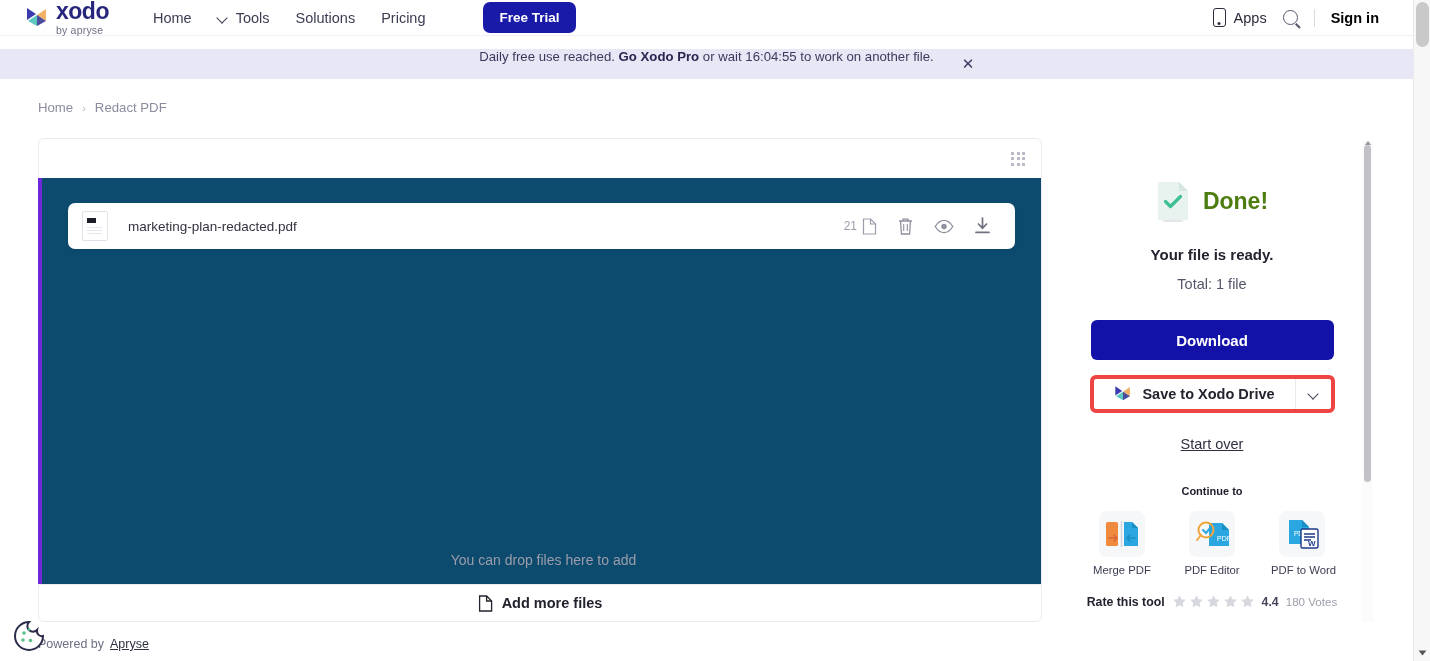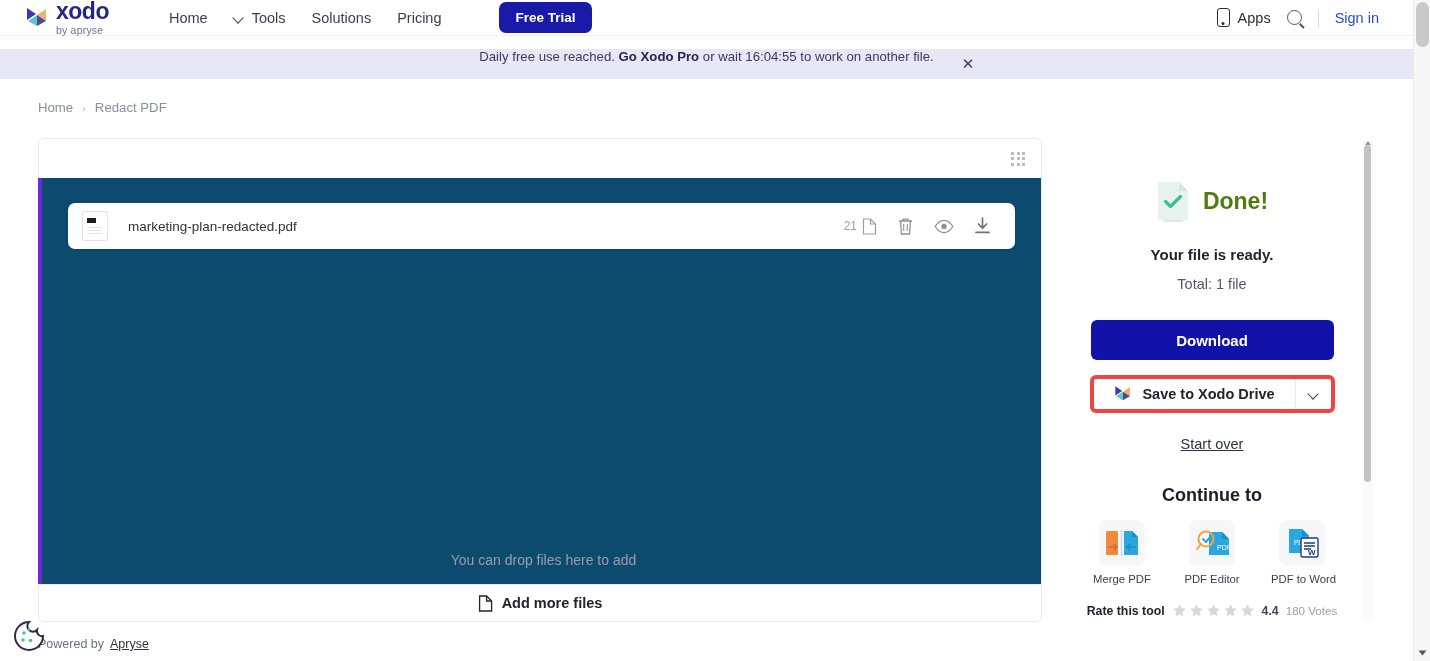--- a/index.html
+++ b/index.html
@@ -10,21 +10,20 @@
     color: #2b2b3a;
     -webkit-font-smoothing: antialiased;
   }
   .page { position: relative; width: 1430px; height: 661px; overflow: hidden; background:#fff;}
 
   
   .topnav {
     position: absolute; left: 0; top: 0; width: 1413px; height: 36px;
     background: #fff; display: flex; align-items: center;
     border-bottom: 1px solid #f0f0f4;
-    gap: 16px;
   }
   .logo-wrap { display: flex; align-items: center; margin-left: 24px; }
   .logo-mark { width: 26px; height: 26px; position: relative; margin-right: 6px; }
   .logo-text { display: flex; flex-direction: column; line-height: 1; }
   .logo-name { font-size: 23px; font-weight: 700; color: #26277c; letter-spacing: -0.5px; }
   .logo-sub { font-size: 10.5px; color: #6f7189; margin-top: 2px; letter-spacing: 0.2px; }
 
   .nav-links { display: flex; align-items: center; margin-left: 44px; gap: 26px; }
   .nav-link { font-size: 14.5px; color: #3c3d52; cursor: pointer; white-space: nowrap; }
   .nav-tools { display: flex; align-items: center; gap: 7px; }
@@ -39,21 +38,21 @@
     padding: 8px 16px; border-radius: 7px; cursor: pointer; white-space: nowrap;
   }
   .nav-right { margin-left: auto; display: flex; align-items: center; gap: 16px; margin-right: 34px; }
   .apps-item { display: flex; align-items: center; gap: 8px; cursor: pointer; }
   .phone-icon { width: 13px; height: 19px; border: 1.6px solid #2b2b3a; border-radius: 3px; position: relative; }
   .phone-icon::after { content:""; position:absolute; left:50%; bottom:1.5px; transform:translateX(-50%); width:3px;height:3px;border-radius:50%;background:#2b2b3a;}
   .apps-label { font-size: 14.5px; color: #2b2b3a; }
   .search-icon { width: 15px; height: 15px; border: 1.6px solid #55566b; border-radius: 50%; position: relative; cursor: pointer; }
   .search-icon::after { content:""; position:absolute; right:-4px; bottom:-3px; width:6px;height:1.6px;background:#55566b;transform:rotate(45deg);}
   .divider-v { width: 1px; height: 18px; background: #d9d9e2; }
-  .signin { font-size: 14.5px; font-weight: 400; color: #1d4ed8; cursor: pointer; }
+  .signin { font-size: 14.5px; font-weight: 700; color: #000000; cursor: pointer; }
 
   
   .notice {
     position: absolute; left: 0; top: 49px; width: 1413px; height: 30px;
     background: #e7e7f6; display: flex; justify-content: center;
   }
   .notice-text { font-size: 13.2px; color: #3a3a5c; }
   .notice-text b { font-weight: 700; color: #26264f; }
   .notice-close {
     position: absolute; right: 437px; top: 50%; transform: translateY(-50%);
@@ -121,21 +120,21 @@
   .btn-drive {
     margin: 15px auto 0; width: 245px; height: 38px; background: #fff; border: 4px solid #ef4444;
     border-radius: 6px; display: flex; align-items: center; cursor: pointer; overflow: hidden;
   }
   .btn-drive-main { flex: 1; display: flex; align-items: center; justify-content: center; gap: 9px; height: 100%; }
   .btn-drive-label { font-size: 14.5px; font-weight: 700; color: #22232e; }
   .btn-drive-caret { width: 36px; height: 100%; border-left: 1px solid #e9e9f0; display: flex; align-items: center; justify-content: center; }
   .caret-dn { width: 9px; height: 9px; position: relative; }
   .caret-dn::before { content:""; position:absolute; left:0; top:0; width:7px;height:7px; border-right:1.6px solid #44455a; border-bottom:1.6px solid #44455a; transform: rotate(45deg);}
   .startover { margin-top: 23px; font-size: 14.5px; color: #2f3042; text-decoration: underline; cursor: pointer; display: inline-block; }
-  .continue-title { margin-top: 32px; font-size: 18px; font-weight: 700; color: #1c1c2b; }
+  .continue-title { margin-top: 32px; font-size: 11px; font-weight: 700; color: #1c1c2b; }
   .tools-row { margin-top: 14px; display: flex; justify-content: center; gap: 28px; }
   .tool { width: 62px; cursor: pointer; }
   .tool-ico { width: 46px; height: 46px; margin: 0 auto; border-radius: 8px; background:#f6f7f9; position: relative; }
   .tool-label { margin-top: 7px; font-size: 11.3px; color: #3c3d52; white-space: nowrap; }
   .rate-row { margin-top: 18px; display: flex; align-items: center; justify-content: center; gap: 7px; }
   .rate-label { font-size: 12.3px; font-weight: 700; color: #22232e; }
   .stars { display: flex; gap: 2px; }
   .rate-score { font-size: 12.3px; font-weight: 700; color: #44455a; }
   .rate-votes { font-size: 11.6px; color: #9b9daa; }
 

